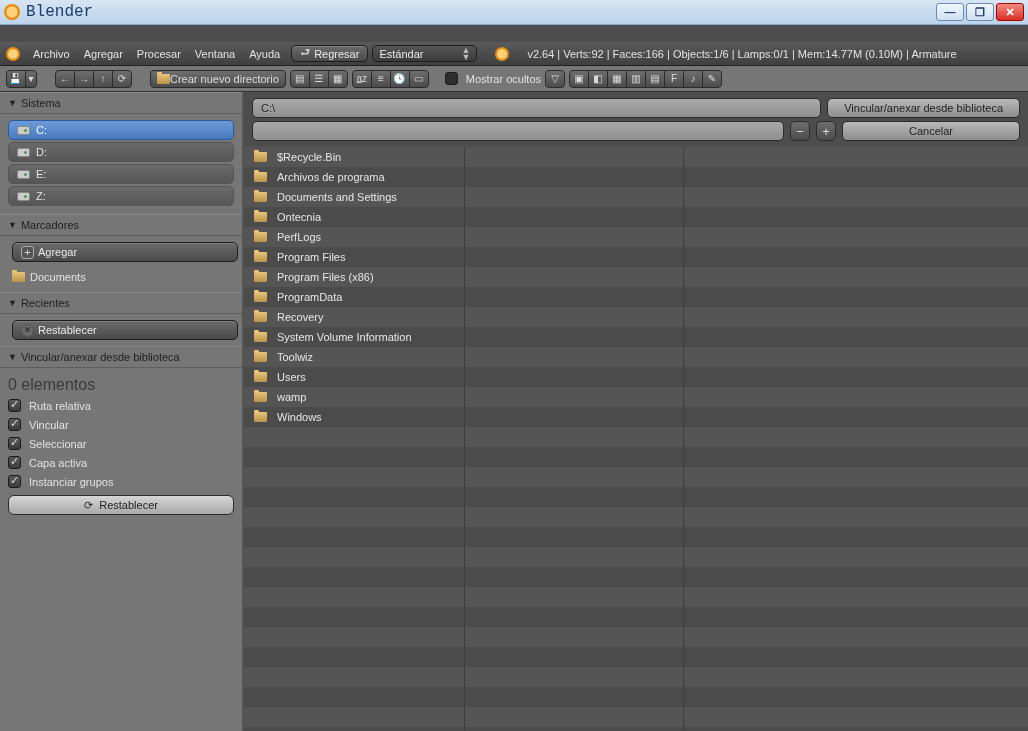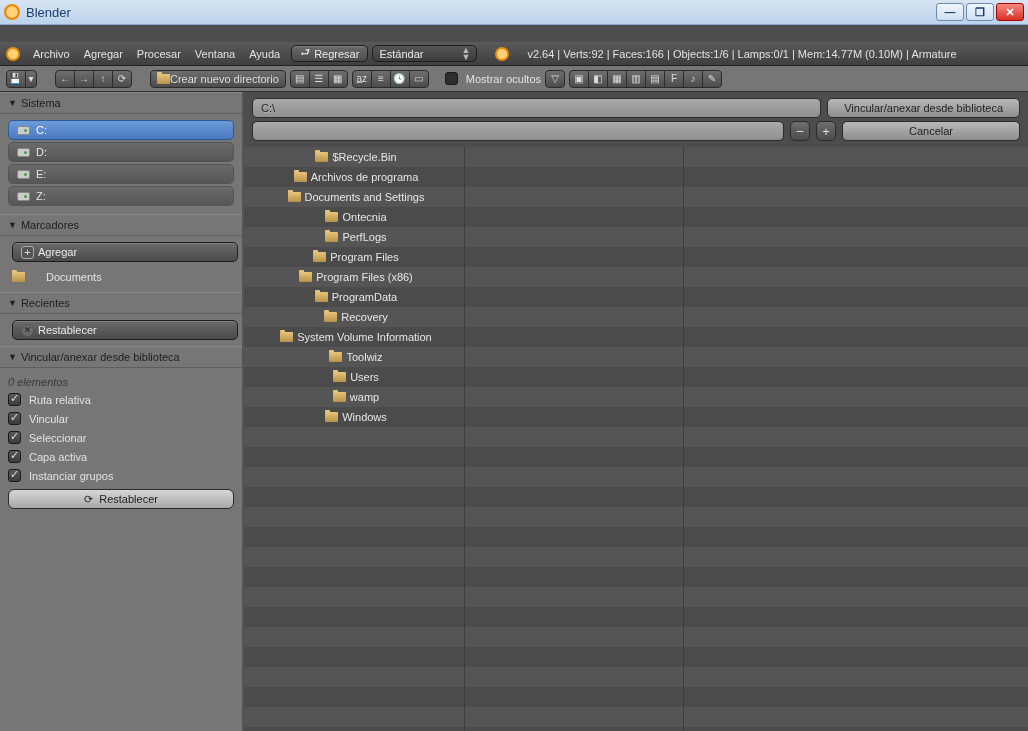--- a/index.html
+++ b/index.html
@@ -3,21 +3,21 @@
 <meta charset="utf-8">
 <style>
 * { box-sizing: border-box; margin: 0; padding: 0; font-family: "Segoe UI", Tahoma, sans-serif; font-size: 11px; }
 body { width: 1028px; height: 731px; background: #4d4d4d; overflow: hidden; }
 
 
 .titlebar { height: 25px; background: linear-gradient(#d7e4f2, #bcd3ed);
   border-bottom: 1px solid #8aa8c7; display: flex; align-items: center; padding: 0 4px; }
 .titlebar .app-icon { width: 16px; height: 16px; border-radius: 50%;
   background: radial-gradient(circle, #ffd27a 0 45%, #e88b0b 55%); margin-right: 6px; }
-.titlebar .title { color: #1b3d6d; font-size: 13px; }
+.titlebar .title { color: #1b3d6d; font-size: 16px; font-family: Liberation Mono, monospace; }
 .titlebar .spacer { flex: 1; }
 .winbtn { width: 28px; height: 18px; margin-left: 2px; border: 1px solid #6a8cb0;
   border-radius: 3px; background: linear-gradient(#f0f6fc,#cfe0f2); display: inline-flex;
   align-items: center; justify-content: center; color: #1b3d6d; font-weight: bold; font-size: 11px; }
 .winbtn.close { background: linear-gradient(#f28b82,#d93025); color: #fff; border-color: #a00; }
 
 
 .menubar { height: 24px; background: linear-gradient(#5a5a5a,#3f3f3f);
   display: flex; align-items: center; padding: 0 6px; border-bottom: 1px solid #222; color: #ddd; margin-top: 17px; }
 .info-icon { width: 14px; height: 14px; border-radius: 50%;
@@ -70,24 +70,24 @@
 .disk-icon { width: 13px; height: 9px; background: #ccc; border: 1px solid #888; border-radius: 2px;
   position: relative; }
 .disk-icon::after { content:''; position:absolute; right:2px; top:2px; width:3px; height:3px;
   border-radius:50%; background:#4a9c4a; }
 
 .sidebar .btn { width: 100%; justify-content: flex-start; height: 20px; }
 .plus-circle { width: 13px; height: 13px; border: 1px solid #aaa; border-radius: 3px;
   background: #555; color: #ddd; display: inline-flex; align-items: center; justify-content: center;
   font-size: 11px; line-height: 1; }
 
-.bookmark-row { height: 18px; display: flex; align-items: center; gap: 21px; color: #e2e2e2;
+.bookmark-row { height: 18px; display: flex; align-items: center; gap: 5px; color: #e2e2e2;
   padding: 0 4px; }
 
-.small-note { color: #3a3a3a; font-size: 11px; padding: 2px 0; font-style: italic; }
+.small-note { color: #3a3a3a; font-size: 16px; padding: 2px 0; }
 
 .check-row { display: flex; align-items: center; gap: 4px; color: #e2e2e2; padding: 3px 0; }
 .check-row .chk { background: linear-gradient(#5a5a5a,#3c3c3c); position: relative; }
 .check-row .chk::after { content: '✓'; position: absolute; left: 1px; top: -2px; font-size: 11px;
   color: #ddd; }
 .reset-btn { width: 100%; height: 20px; border: 1px solid #2b2b2b; border-radius: 6px;
   background: linear-gradient(#d6d6d6,#a8a8a8); color: #222; display: flex; align-items: center;
   justify-content: center; gap: 6px; margin-top: 4px; }
 
 
@@ -103,21 +103,21 @@
   background: linear-gradient(#6e6e6e,#4c4c4c); color: #ddd; display: inline-flex;
   align-items: center; justify-content: center; font-size: 13px; }
 
 
 .filelist { flex: 1; overflow: hidden; }
 .filerow { height: 20px; display: flex; align-items: center; padding: 0 10px; gap: 6px;
   color: #e6e6e6; }
 .filerow:nth-child(odd) { background: #555555; }
 .filerow:nth-child(even) { background: #4b4b4b; }
 .col2, .col3 { border-left: 1px solid #3d3d3d; height: 100%; }
-.col1 { width: 204px; display: flex; align-items: center; gap: 4px; justify-content: center; }
+.col1 { width: 204px; display: flex; align-items: center; gap: 10px; }
 .col2 { width: 213px; }
 .col3 { flex: 1; }
 
 .x-btn { width:13px; height:13px; border:1px solid #555; border-radius:50%; background:#6a6a6a;
   color:#222; display:inline-flex; align-items:center; justify-content:center; font-size:9px; }
 </style>
 </head>
 <body>
 
 <div class="titlebar">

